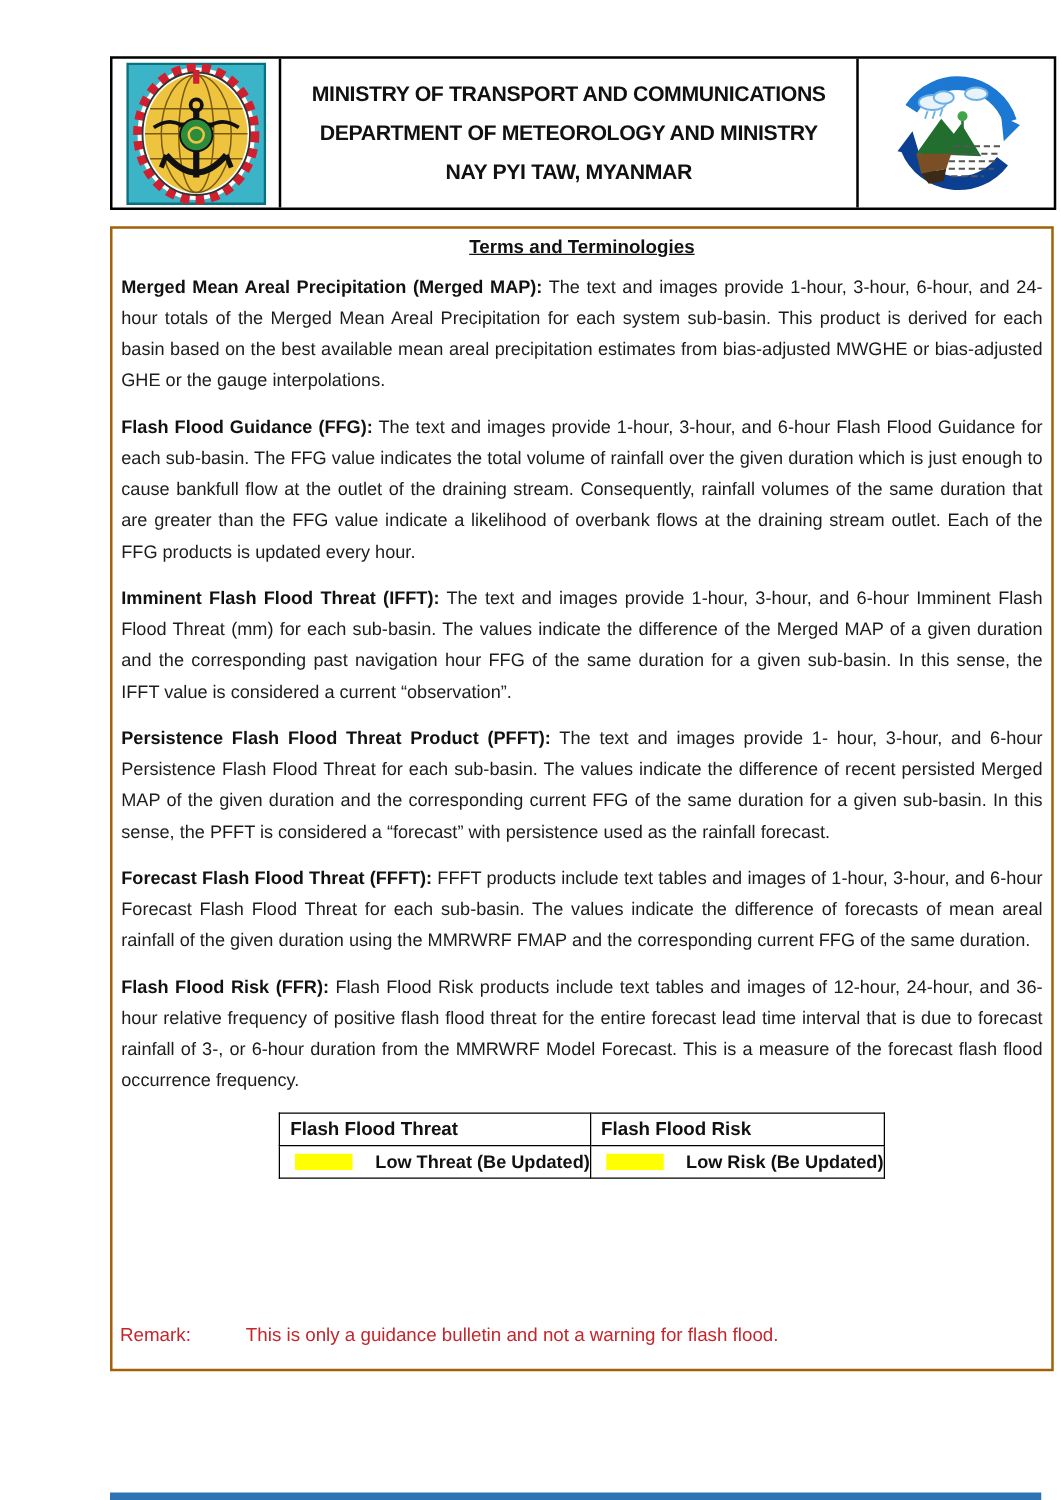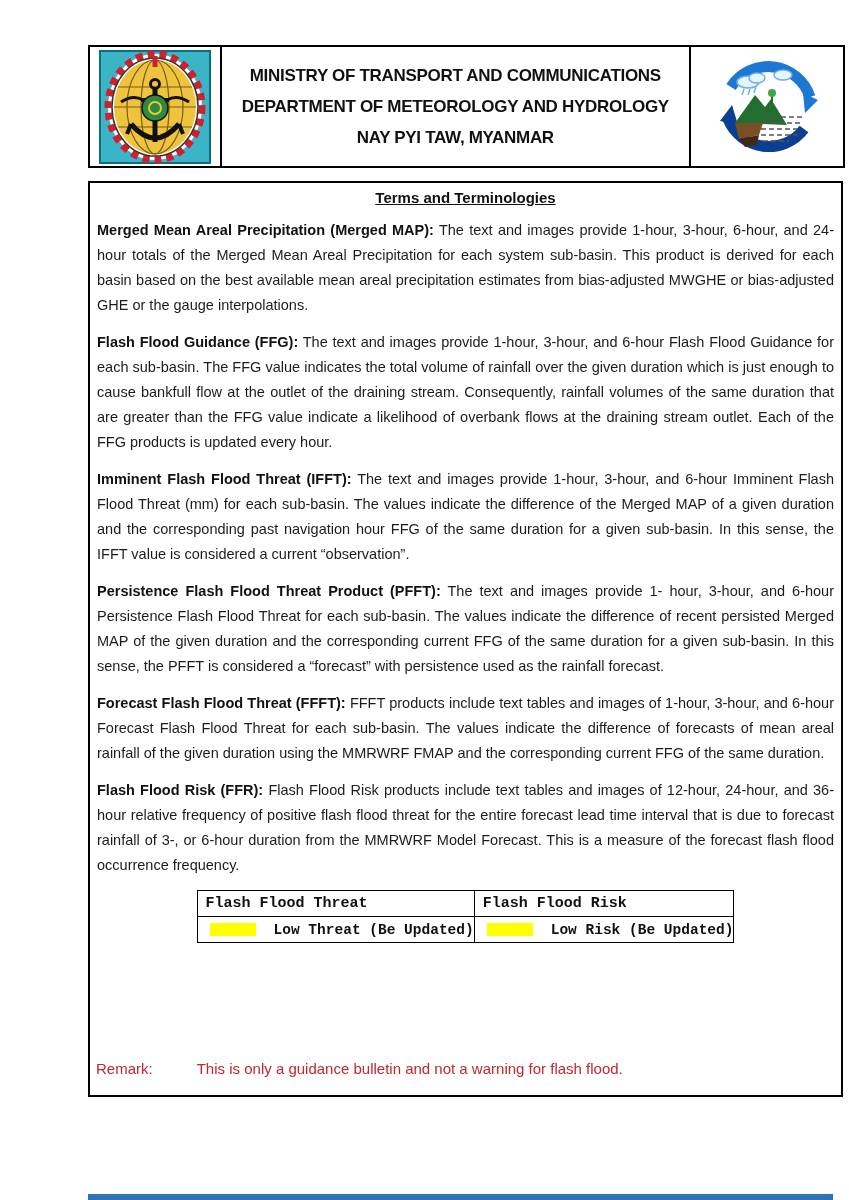--- a/index.html
+++ b/index.html
@@ -25,36 +25,36 @@
     font-weight:bold; font-size:17px; letter-spacing:-0.3px; color:#111;
     white-space:nowrap;
   }
   .header-cell-right {
     width:158px; border-left:2px solid #000;
     display:flex; align-items:center; justify-content:center;
   }
   
   .content-box {
     position:absolute; left:88px; top:181px; width:755px; height:916px;
-    border:2px solid #000000; padding:6px 7px 0 7px; background:#fff;
+    border:2px solid #a16207; padding:6px 7px 0 7px; background:#fff;
     overflow:visible;
   }
   .doc-title {
     text-align:center; font-weight:bold; font-size:15px;
     text-decoration:underline; margin-bottom:12px; color:#111;
   }
   .term-paragraph {
     font-size:14.5px; line-height:25px; text-align:justify;
     margin-bottom:12px; color:#1c1c1c;
   }
   .term-label { font-weight:bold; color:#111; }
   
   .legend-table {
     width:480px; margin:6px auto 0 auto; border-collapse:collapse;
-    font-family:Liberation Mono, monospace; font-weight:bold; font-size:14.5px;
+    font-family:Liberation Sans, sans-serif; font-weight:bold; font-size:14.5px;
     color:#111;
   }
   .legend-table th, .legend-table td {
     border:1.5px solid #000; height:26px; text-align:left; vertical-align:middle;
   }
   .legend-table th { padding-left:8px; font-size:15px; }
   .legend-cell { display:flex; align-items:center; }
   .color-swatch {
     width:46px; height:13px; margin-left:12px; flex:0 0 auto;
   }
@@ -94,21 +94,21 @@
         <path d="M32 74 Q56 102 80 74" stroke="#111" stroke-width="5" fill="none"></path>
         <path d="M32 74 l-4 10 M80 74 l4 10" stroke="#111" stroke-width="4" fill="none"></path>
         <circle cx="56" cy="58" r="13" fill="#2c8c3c" stroke="#111" stroke-width="1.5"></circle>
         <circle cx="56" cy="58" r="6" fill="none" stroke="#eec43f" stroke-width="2"></circle>
         <rect x="53.5" y="6" width="5" height="11" fill="#d02030"></rect>
       </svg>
     </span>
   </div>
   <div class="header-cell-center">
     <div class="hline">MINISTRY OF TRANSPORT AND COMMUNICATIONS</div>
-    <div class="hline">DEPARTMENT OF METEOROLOGY AND HYDROLOGY</div>
+    <div class="hline">DEPARTMENT OF METEOROLOGY AND MINISTRY</div>
     <div class="hline">NAY PYI TAW, MYANMAR</div>
   </div>
   <div class="header-cell-right">
     <span>
       <svg width="104" height="104" viewBox="0 0 104 104">
         <circle cx="52" cy="52" r="50" fill="#ffffff"></circle>
         <path d="M16 32 A 44 44 0 0 1 95 42" stroke="#1c78d2" stroke-width="11" fill="none"></path>
         <polygon points="88,38 103,45 90,58" fill="#1c78d2"></polygon>
         <path d="M89 74 A 44 44 0 0 1 13 64" stroke="#0b3f91" stroke-width="11" fill="none"></path>
         <polygon points="5,66 17,50 23,70" fill="#0b3f91"></polygon>

